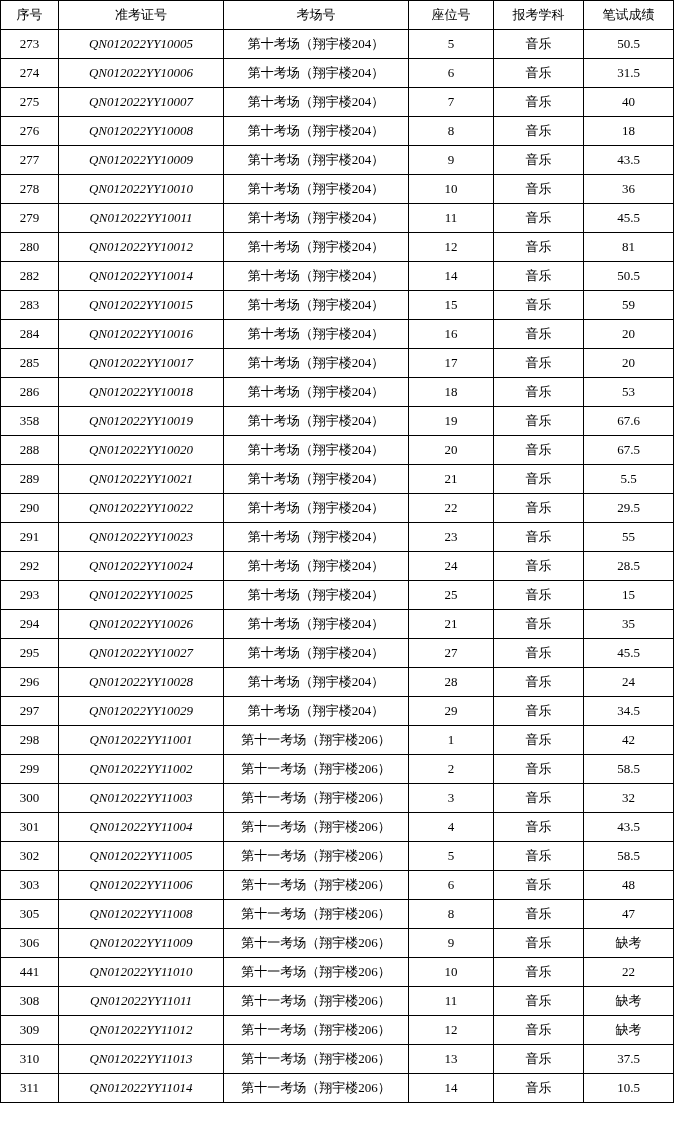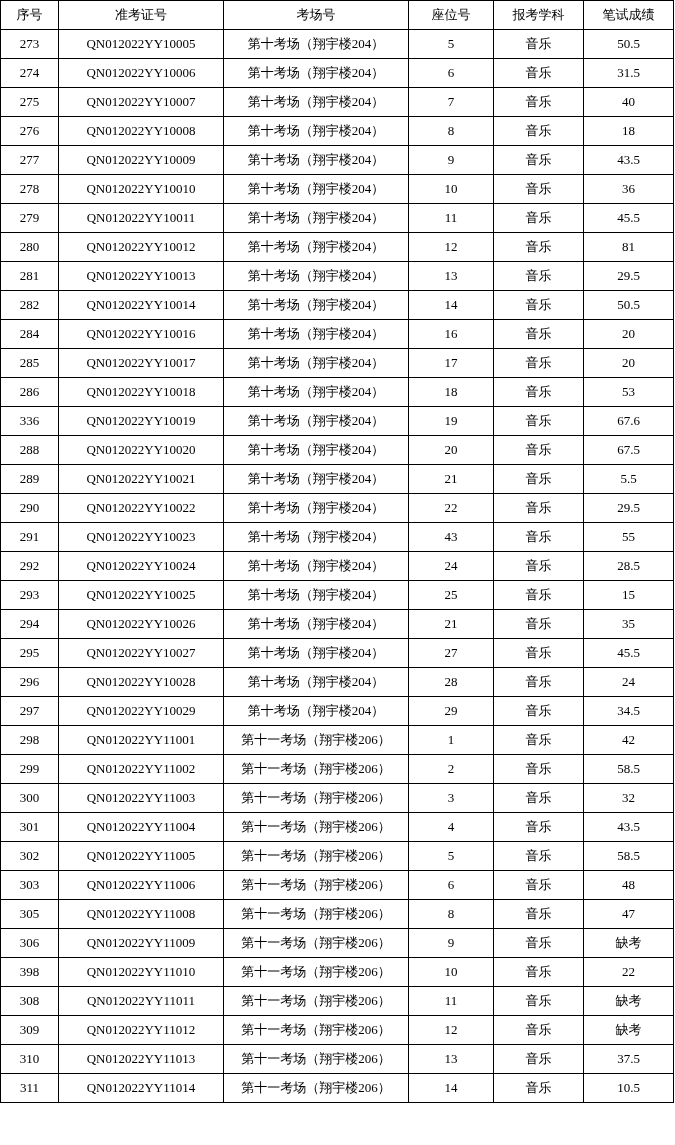--- a/index.html
+++ b/index.html
@@ -37,20 +37,21 @@
   col.c0 { width: 58px; }
   col.c1 { width: 165px; }
   col.c2 { width: 185px; }
   col.c3 { width: 85px; }
   col.c4 { width: 90px; }
   col.c5 { width: 90px; }
   td.admit {
     font-family: "Liberation Serif", "DejaVu Serif", serif;
     font-size: 12.5px;
     letter-spacing: 0px;
+    font-style: italic;
   }
   td.room {
     font-size: 13px;
   }
 </style>
 </head>
 <body>
 
 <table id="score-table">
   <colgroup>
@@ -130,36 +131,36 @@
       </tr>
       <tr>
         <td>280</td>
         <td class="admit">QN012022YY10012</td>
         <td class="room">第十考场（翔宇楼204）</td>
         <td>12</td>
         <td>音乐</td>
         <td>81</td>
       </tr>
       <tr>
-        <td>281</td>
-        <td class="admit">QN012022YY10013</td>
-        <td class="room">第十考场（翔宇楼204）</td>
-        <td>13</td>
-        <td>音乐</td>
-        <td>29.5</td>
-      </tr>
-      <tr>
         <td>282</td>
         <td class="admit">QN012022YY10014</td>
         <td class="room">第十考场（翔宇楼204）</td>
         <td>14</td>
         <td>音乐</td>
         <td>50.5</td>
       </tr>
       <tr>
+        <td>283</td>
+        <td class="admit">QN012022YY10015</td>
+        <td class="room">第十考场（翔宇楼204）</td>
+        <td>15</td>
+        <td>音乐</td>
+        <td>59</td>
+      </tr>
+      <tr>
         <td>284</td>
         <td class="admit">QN012022YY10016</td>
         <td class="room">第十考场（翔宇楼204）</td>
         <td>16</td>
         <td>音乐</td>
         <td>20</td>
       </tr>
       <tr>
         <td>285</td>
         <td class="admit">QN012022YY10017</td>
@@ -170,21 +171,21 @@
       </tr>
       <tr>
         <td>286</td>
         <td class="admit">QN012022YY10018</td>
         <td class="room">第十考场（翔宇楼204）</td>
         <td>18</td>
         <td>音乐</td>
         <td>53</td>
       </tr>
       <tr>
-        <td>336</td>
+        <td>358</td>
         <td class="admit">QN012022YY10019</td>
         <td class="room">第十考场（翔宇楼204）</td>
         <td>19</td>
         <td>音乐</td>
         <td>67.6</td>
       </tr>
       <tr>
         <td>288</td>
         <td class="admit">QN012022YY10020</td>
         <td class="room">第十考场（翔宇楼204）</td>
@@ -205,21 +206,21 @@
         <td class="admit">QN012022YY10022</td>
         <td class="room">第十考场（翔宇楼204）</td>
         <td>22</td>
         <td>音乐</td>
         <td>29.5</td>
       </tr>
       <tr>
         <td>291</td>
         <td class="admit">QN012022YY10023</td>
         <td class="room">第十考场（翔宇楼204）</td>
-        <td>43</td>
+        <td>23</td>
         <td>音乐</td>
         <td>55</td>
       </tr>
       <tr>
         <td>292</td>
         <td class="admit">QN012022YY10024</td>
         <td class="room">第十考场（翔宇楼204）</td>
         <td>24</td>
         <td>音乐</td>
         <td>28.5</td>
@@ -322,21 +323,21 @@
       </tr>
       <tr>
         <td>306</td>
         <td class="admit">QN012022YY11009</td>
         <td class="room">第十一考场（翔宇楼206）</td>
         <td>9</td>
         <td>音乐</td>
         <td>缺考</td>
       </tr>
       <tr>
-        <td>398</td>
+        <td>441</td>
         <td class="admit">QN012022YY11010</td>
         <td class="room">第十一考场（翔宇楼206）</td>
         <td>10</td>
         <td>音乐</td>
         <td>22</td>
       </tr>
       <tr>
         <td>308</td>
         <td class="admit">QN012022YY11011</td>
         <td class="room">第十一考场（翔宇楼206）</td>

